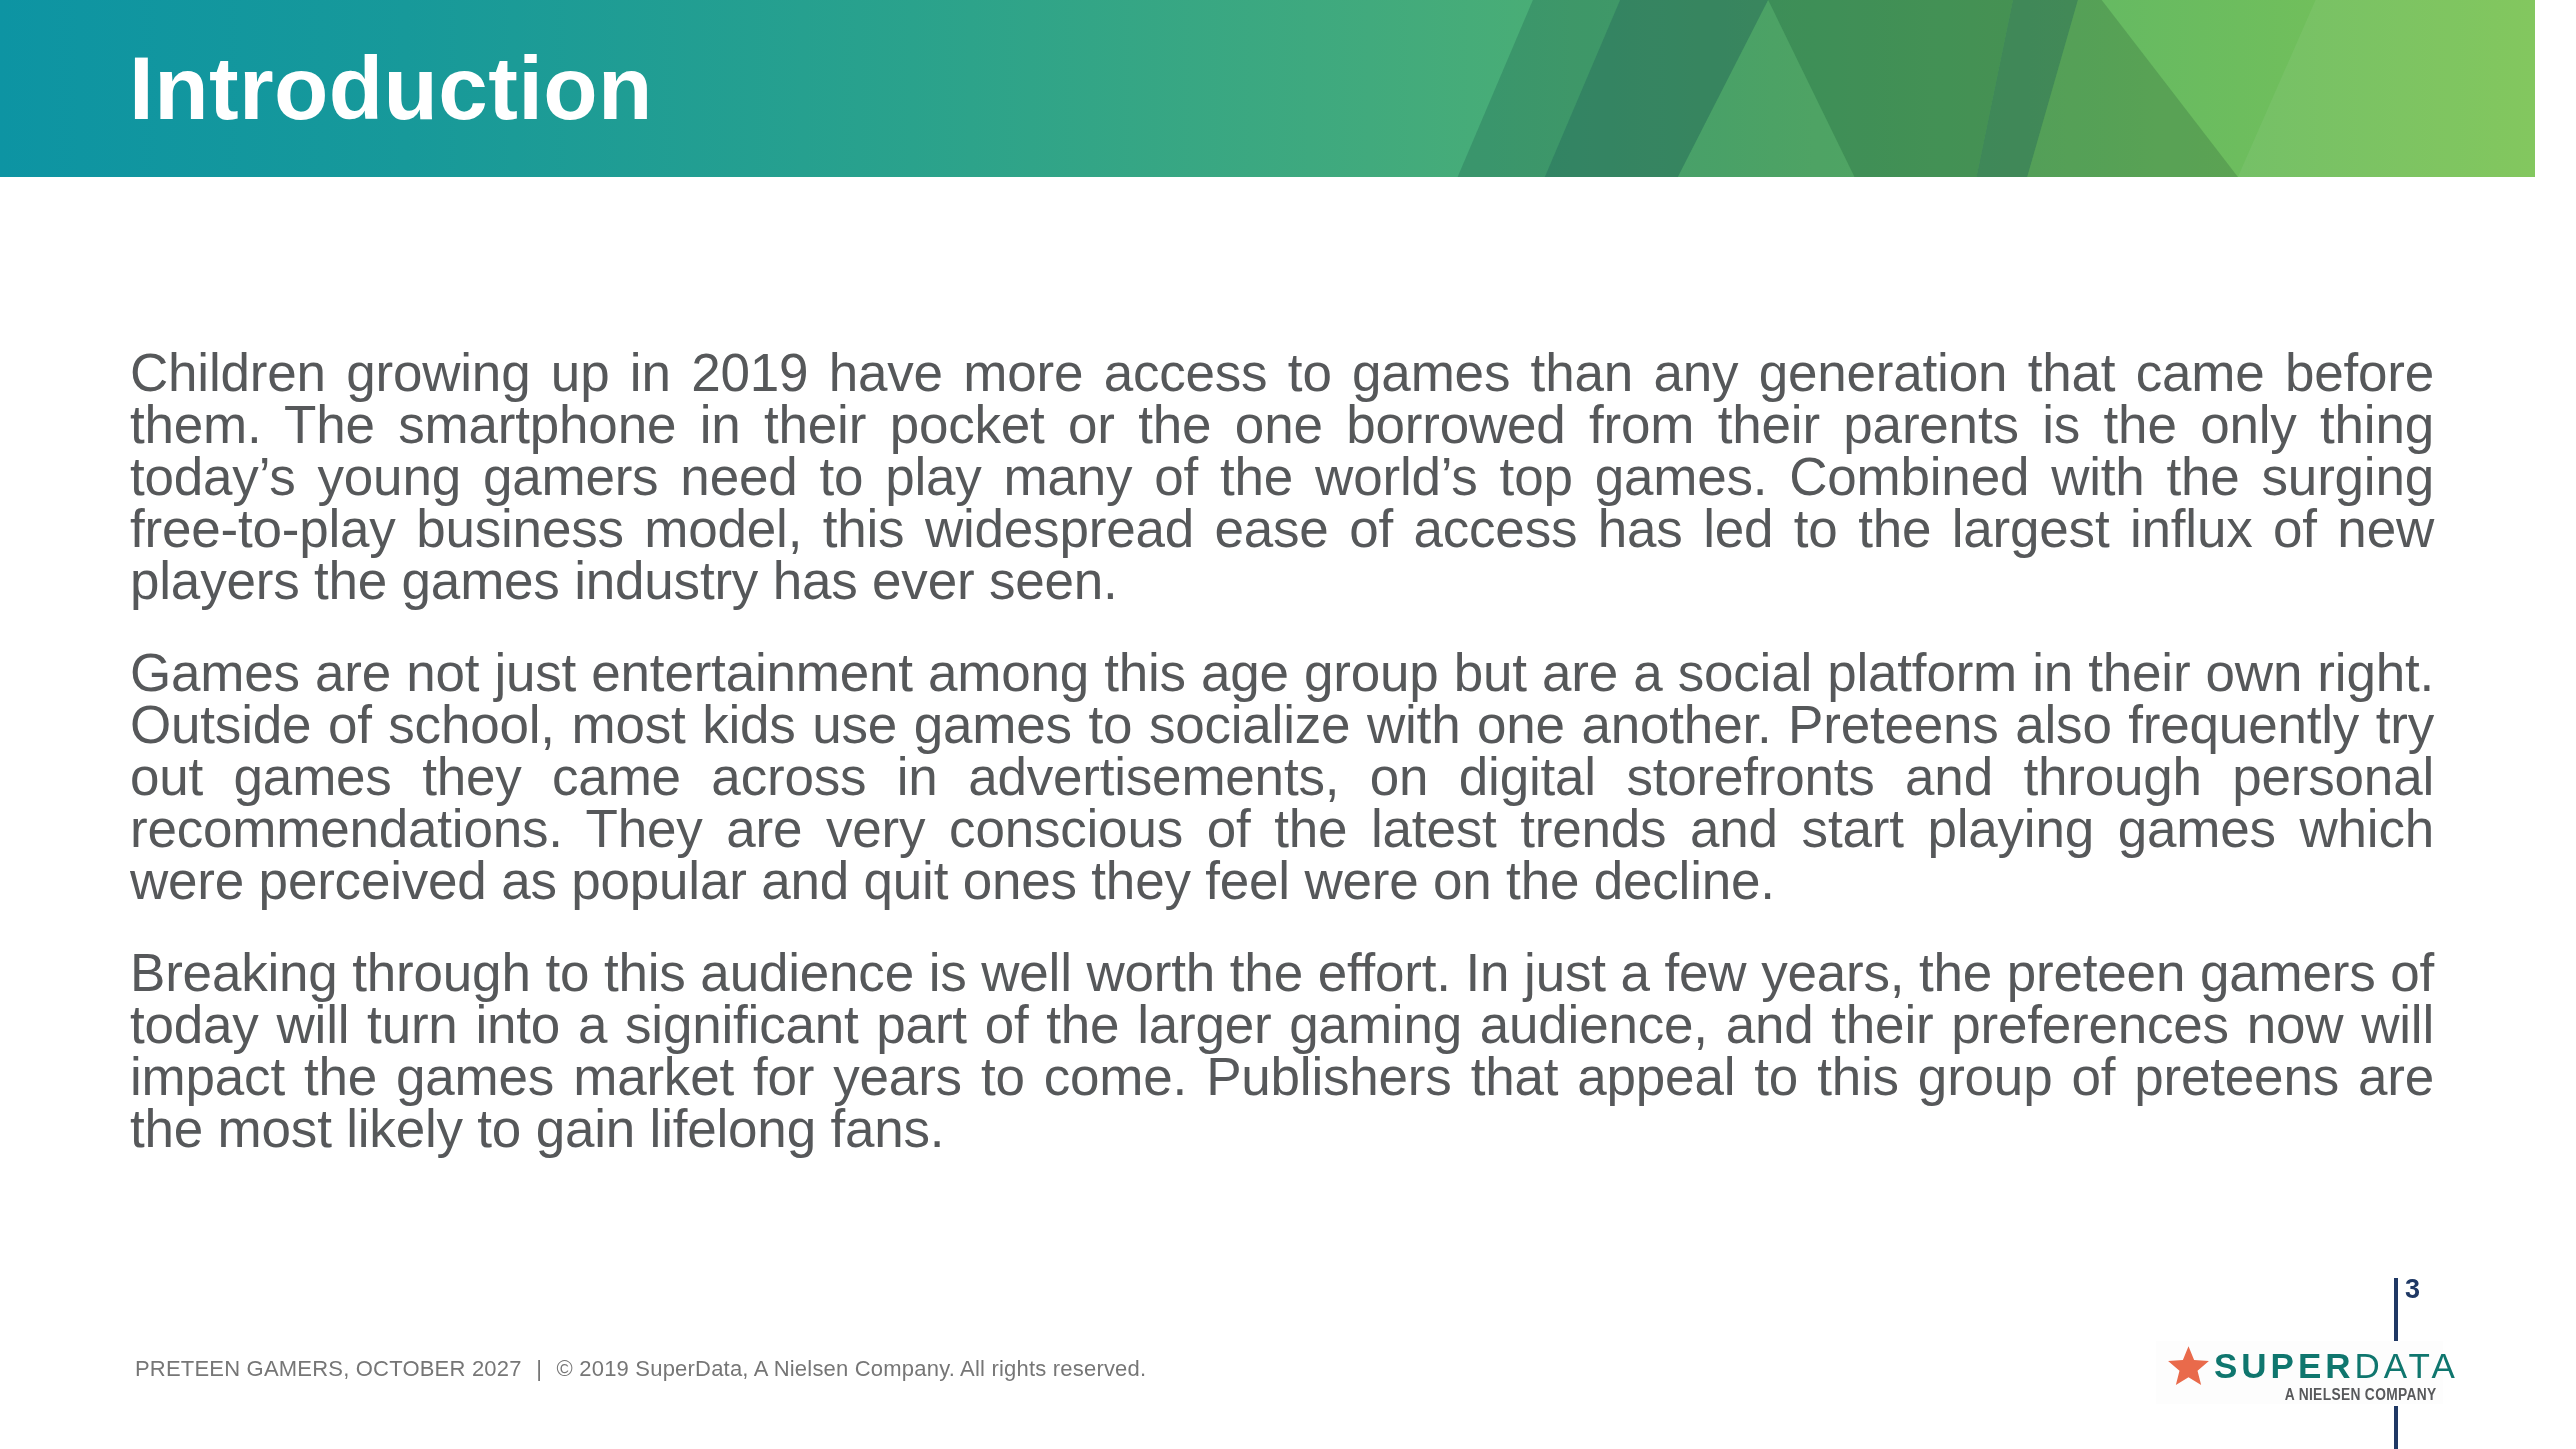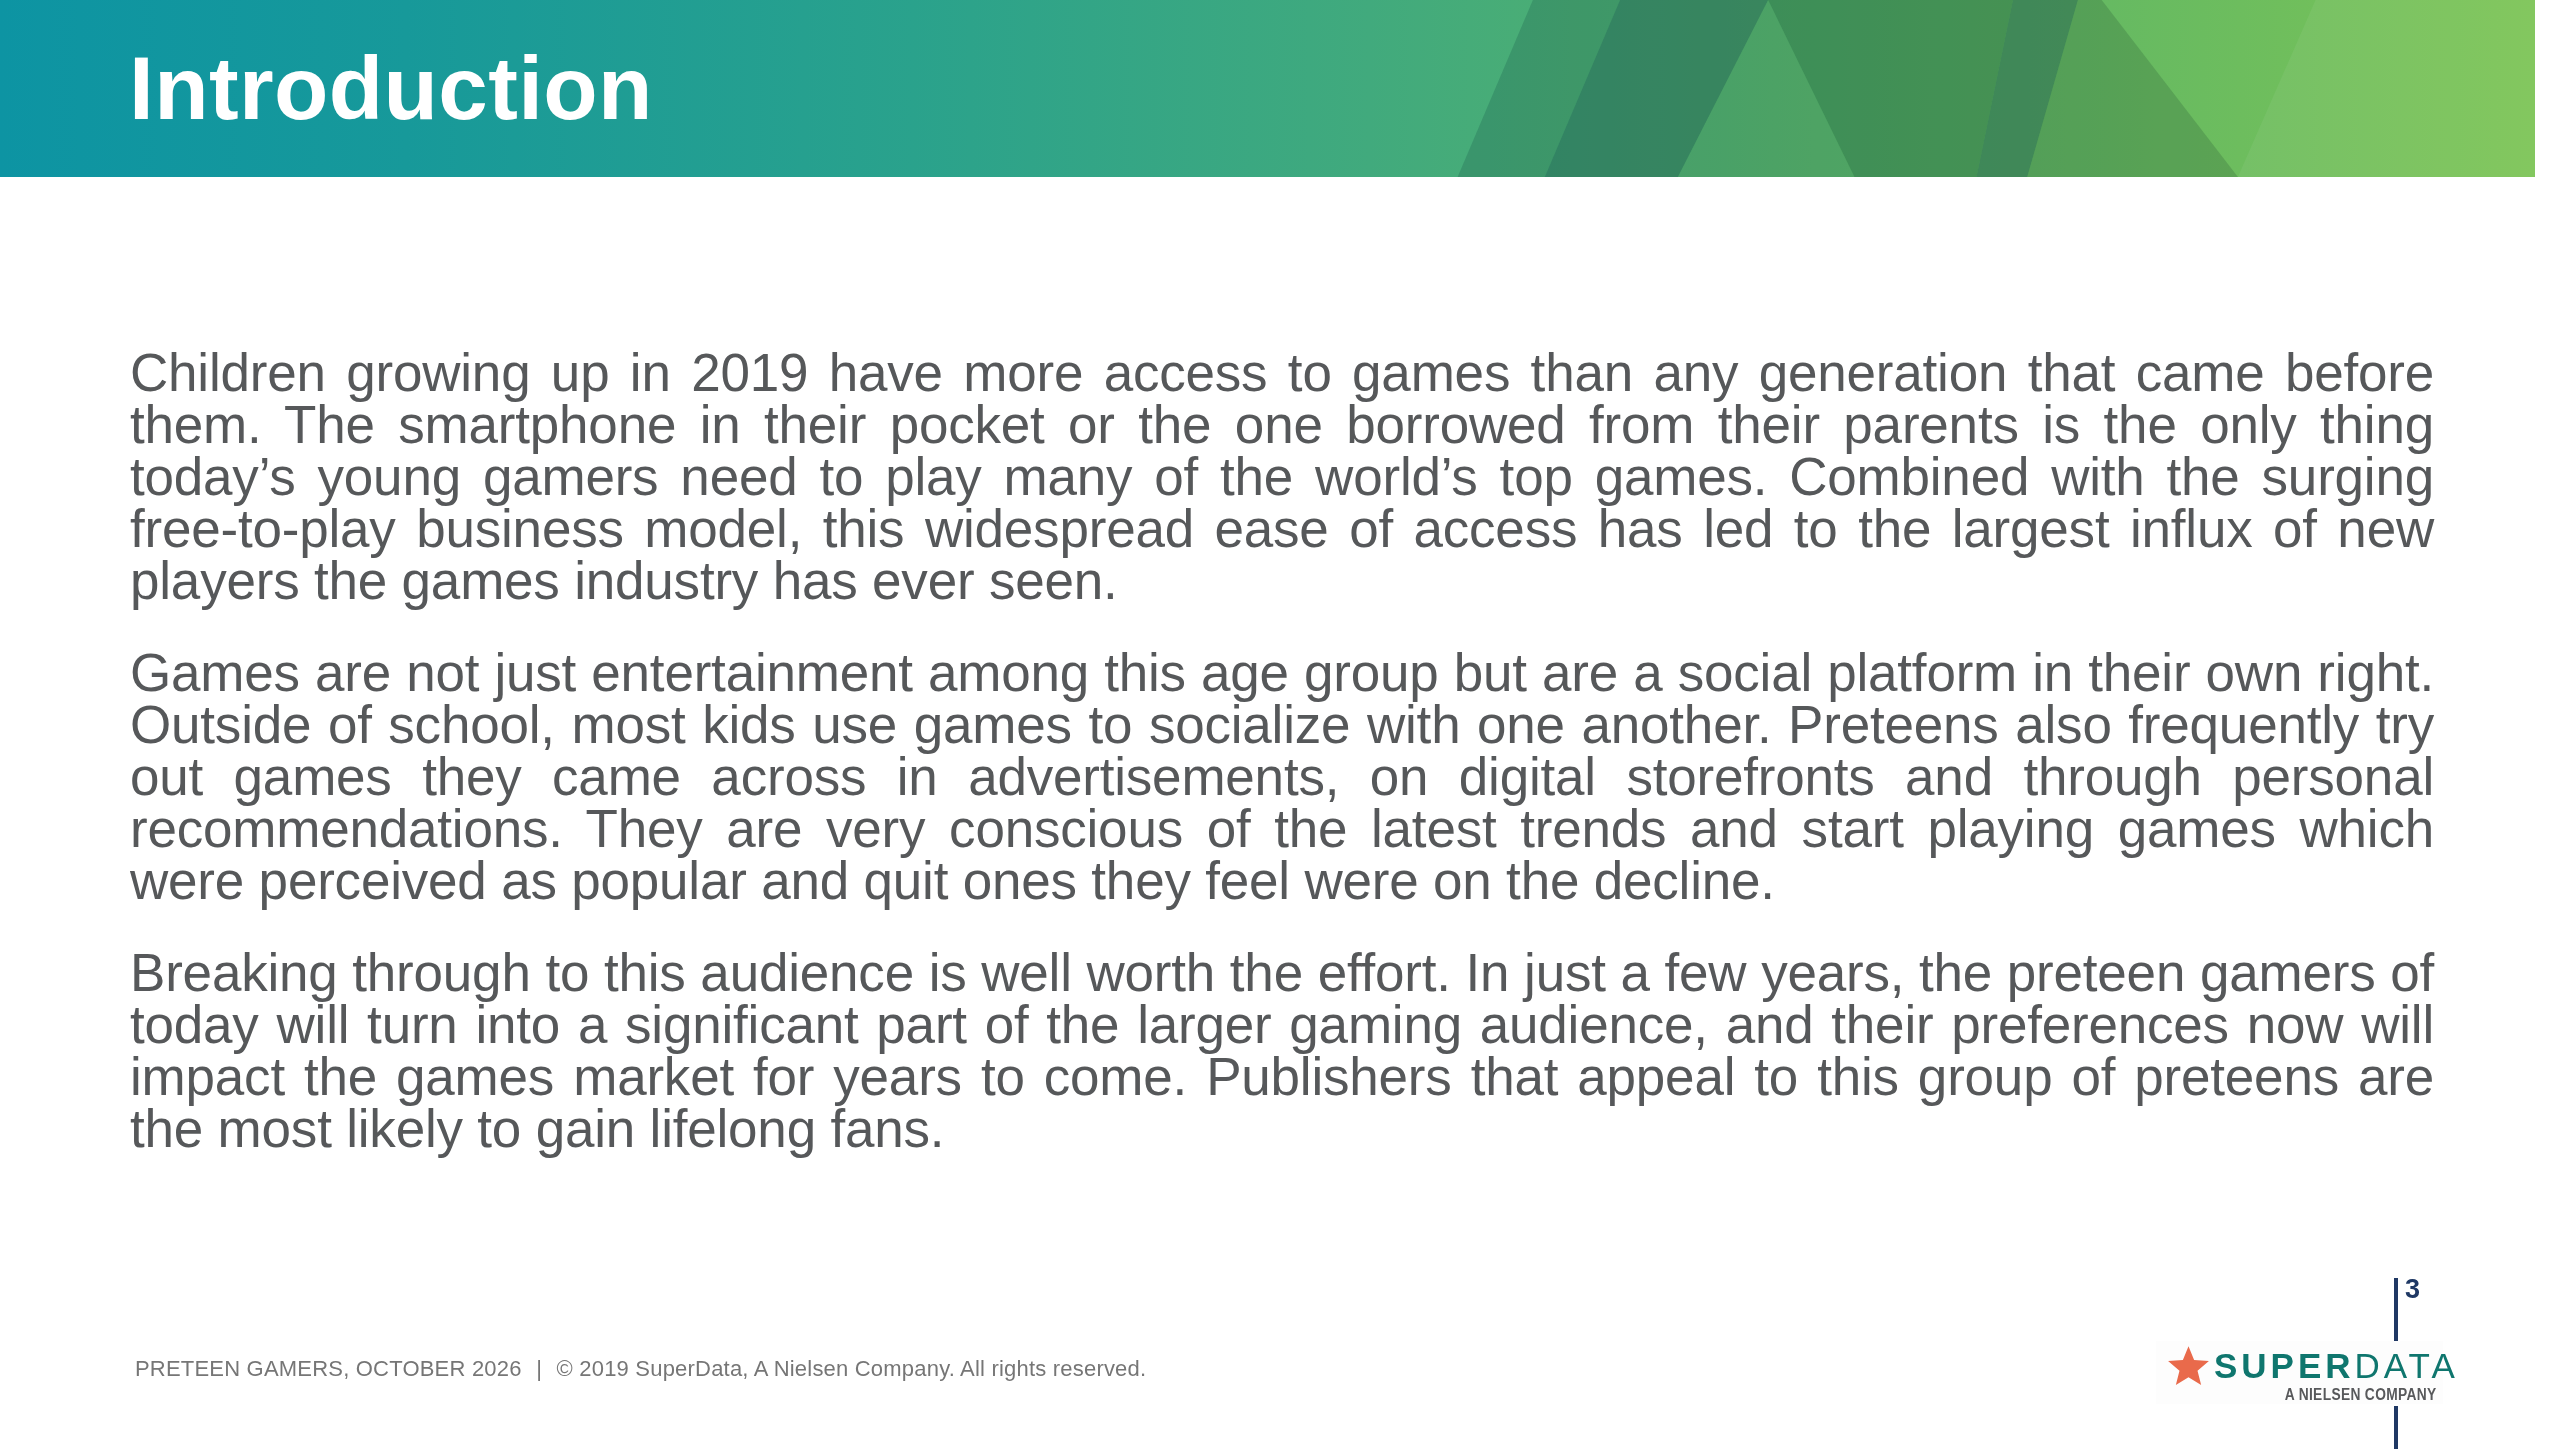--- a/index.html
+++ b/index.html
@@ -68,21 +68,21 @@
     <div class="page-title">Introduction</div>
   </div>
 
   <div class="body-text">
     <p>Children growing up in 2019 have more access to games than any generation that came before them. The smartphone in their pocket or the one borrowed from their parents is the only thing today’s young gamers need to play many of the world’s top games. Combined with the surging free-to-play business model, this widespread ease of access has led to the largest influx of new players the games industry has ever seen.</p>
     <p>Games are not just entertainment among this age group but are a social platform in their own right. Outside of school, most kids use games to socialize with one another. Preteens also frequently try out games they came across in advertisements, on digital storefronts and through personal recommendations. They are very conscious of the latest trends and start playing games which were perceived as popular and quit ones they feel were on the decline.</p>
     <p>Breaking through to this audience is well worth the effort. In just a few years, the preteen gamers of today will turn into a significant part of the larger gaming audience, and their preferences now will impact the games market for years to come. Publishers that appeal to this group of preteens are the most likely to gain lifelong fans.</p>
   </div>
 
   <div class="footer">
-    <span>PRETEEN GAMERS, OCTOBER 2026</span>
+    <span>PRETEEN GAMERS, OCTOBER 2027</span>
     <span>|</span>
     <span>© 2019 SuperData, A Nielsen Company. All rights reserved.</span>
   </div>
 
   <div class="rule-top"></div>
   <div class="page-number">3</div>
   <div class="rule-bottom"></div>
 
   <div class="logo">
     <svg class="star" viewBox="0 0 52 48" aria-hidden="true">

